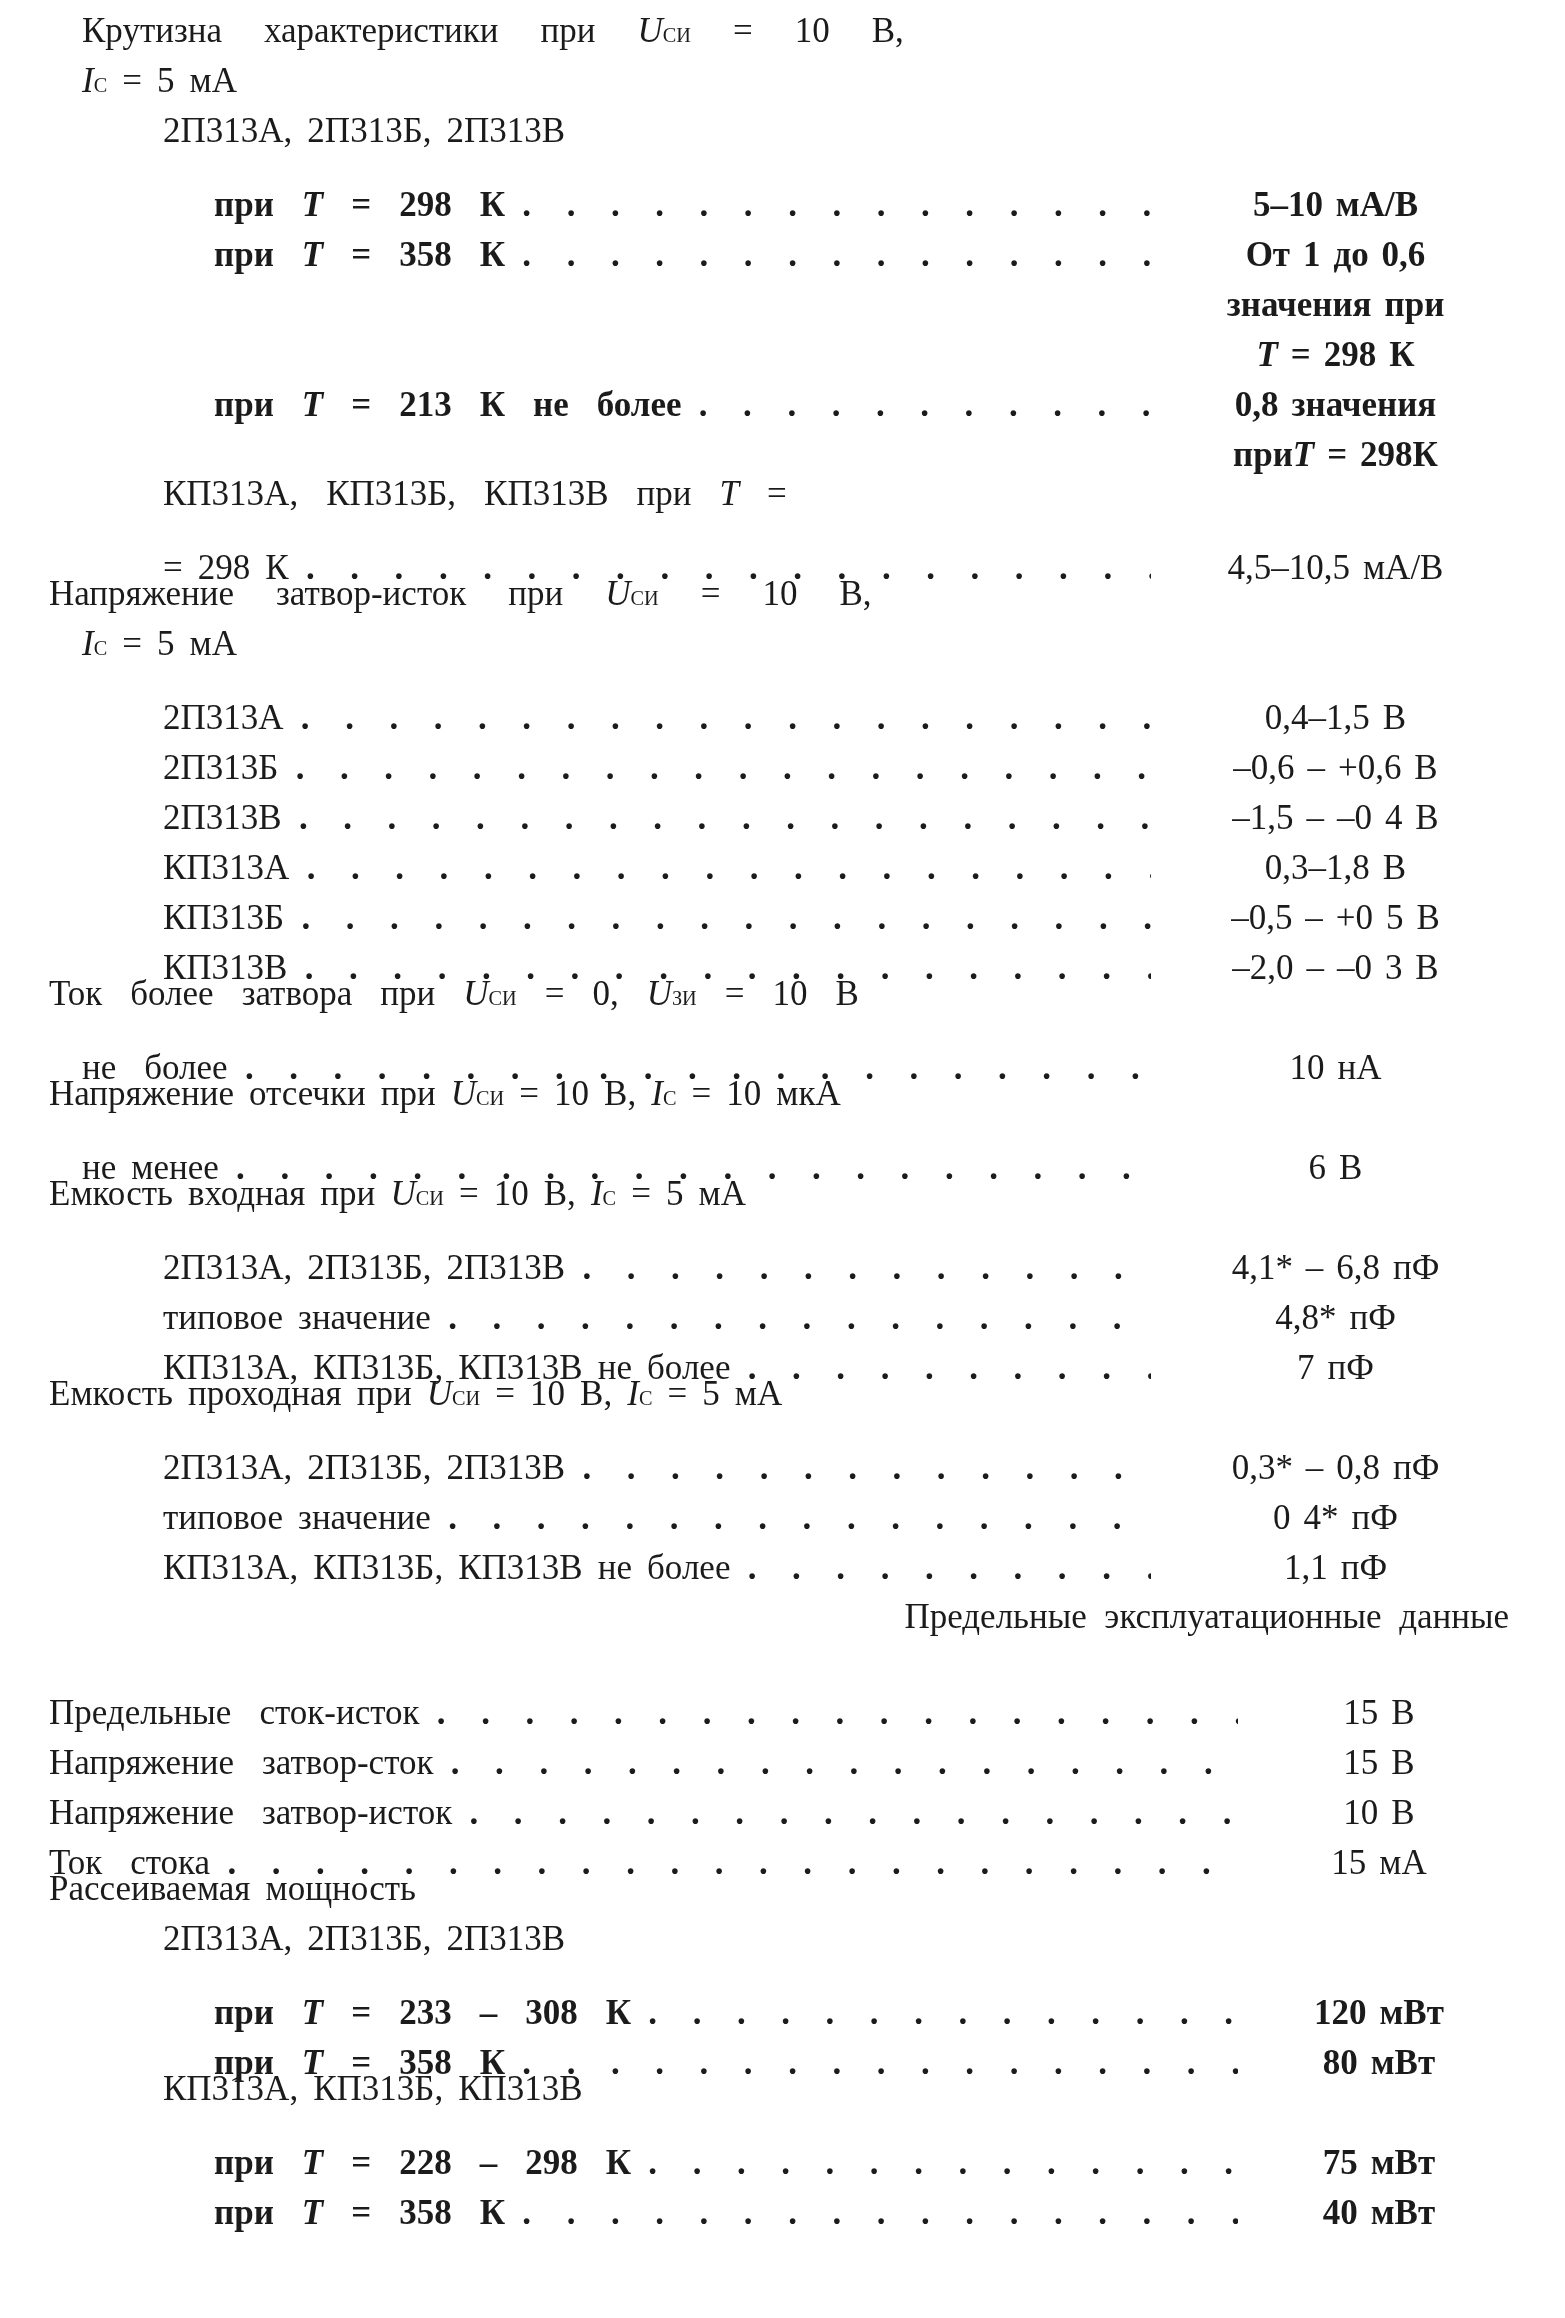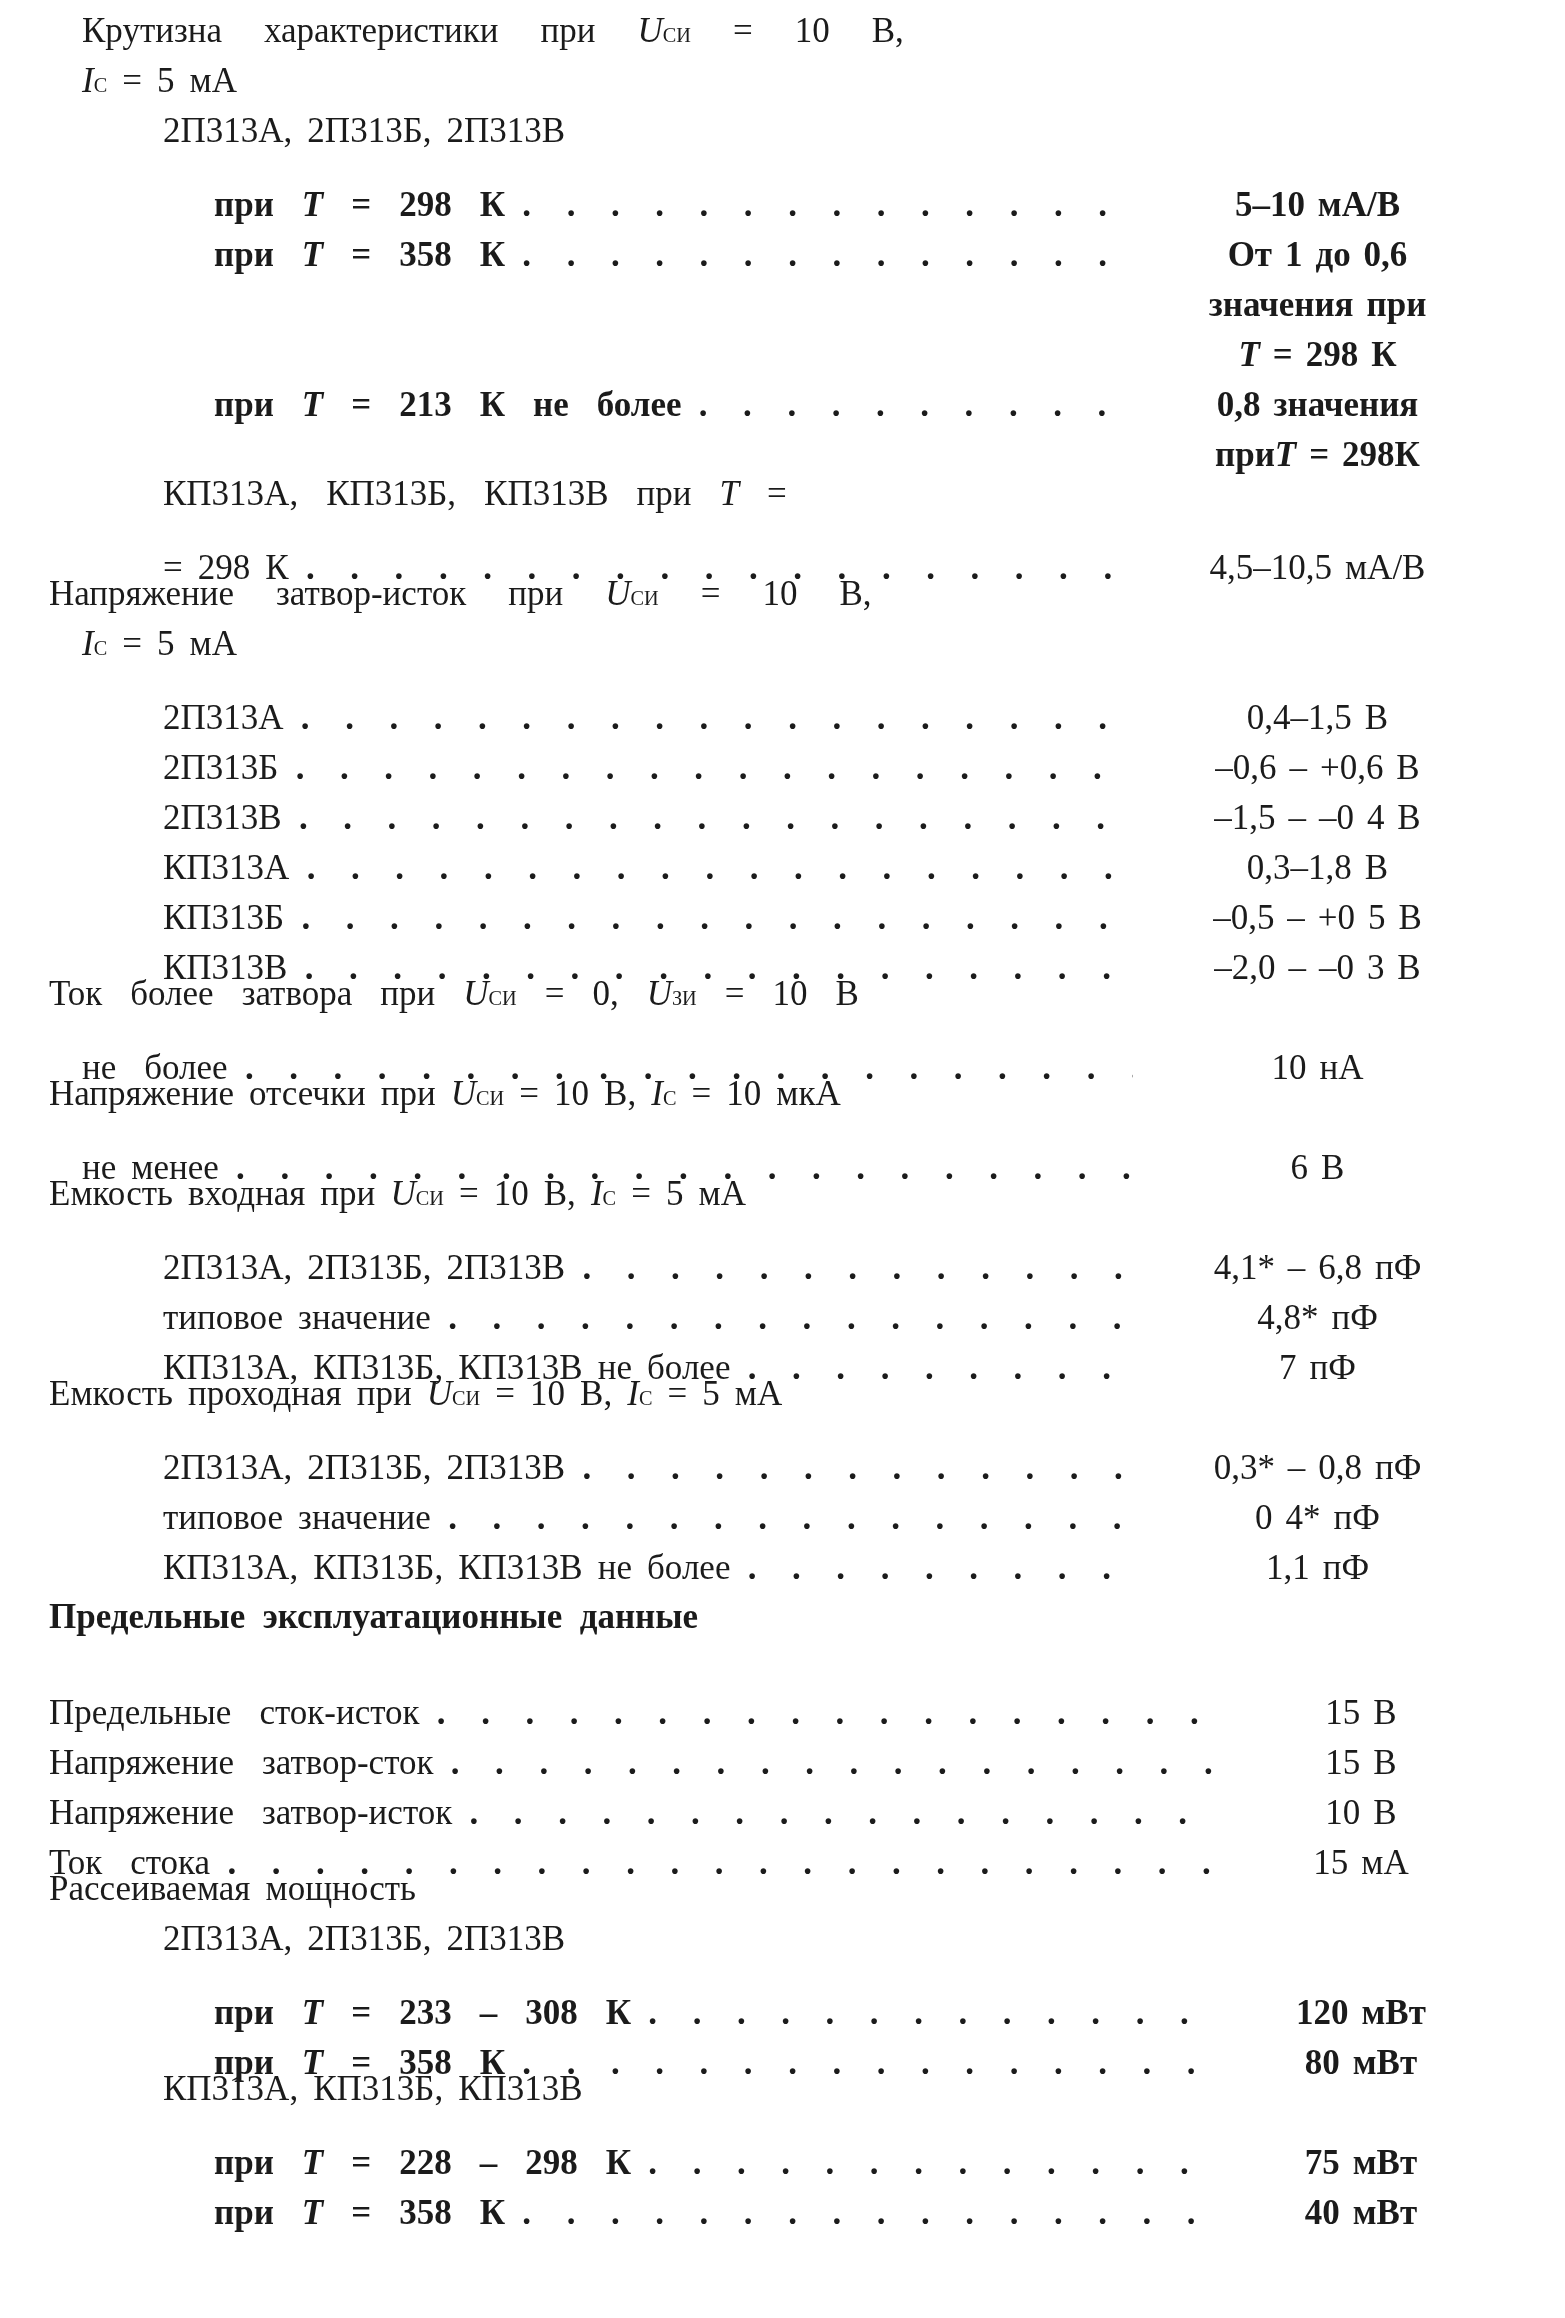--- a/index.html
+++ b/index.html
@@ -9,21 +9,21 @@
     background: #ffffff;
     color: #1b1b1b;
     font-family: "Liberation Serif", "DejaVu Serif", serif;
     font-size: 35px;
     overflow: hidden;
   }
   .page {
     box-sizing: border-box;
     width: 1565px;
     height: 2319px;
-    padding: 11px 74px 0 49px;
+    padding: 11px 56px 0 49px;
   }
   .row {
     display: flex;
     align-items: baseline;
     height: 50px;
     white-space: nowrap;
   }
   .row.gap { margin-top: 12.6px; }
   .lbl { word-spacing: 0.18em; flex-shrink: 0; }
   .sp1 .lbl { word-spacing: 0.55em; }
@@ -49,22 +49,22 @@
   .dots.nodots::before { content: ""; }
   .val {
     flex-shrink: 0;
     width: 347px;
     text-align: center;
     word-spacing: 0.12em;
     margin-top: 24px;
   }
   .sec-limits .val { width: 260px; }
   .heading {
-    text-align: left;
-    font-weight: bold;
+    text-align: right;
+    font-weight: normal;
     height: 50px;
     margin: 23.6px 0 22px 0;
     word-spacing: 0.25em;
   }
 </style>
 </head>
 <body>
 
 <div class="page">
   <div class="sec-params">

